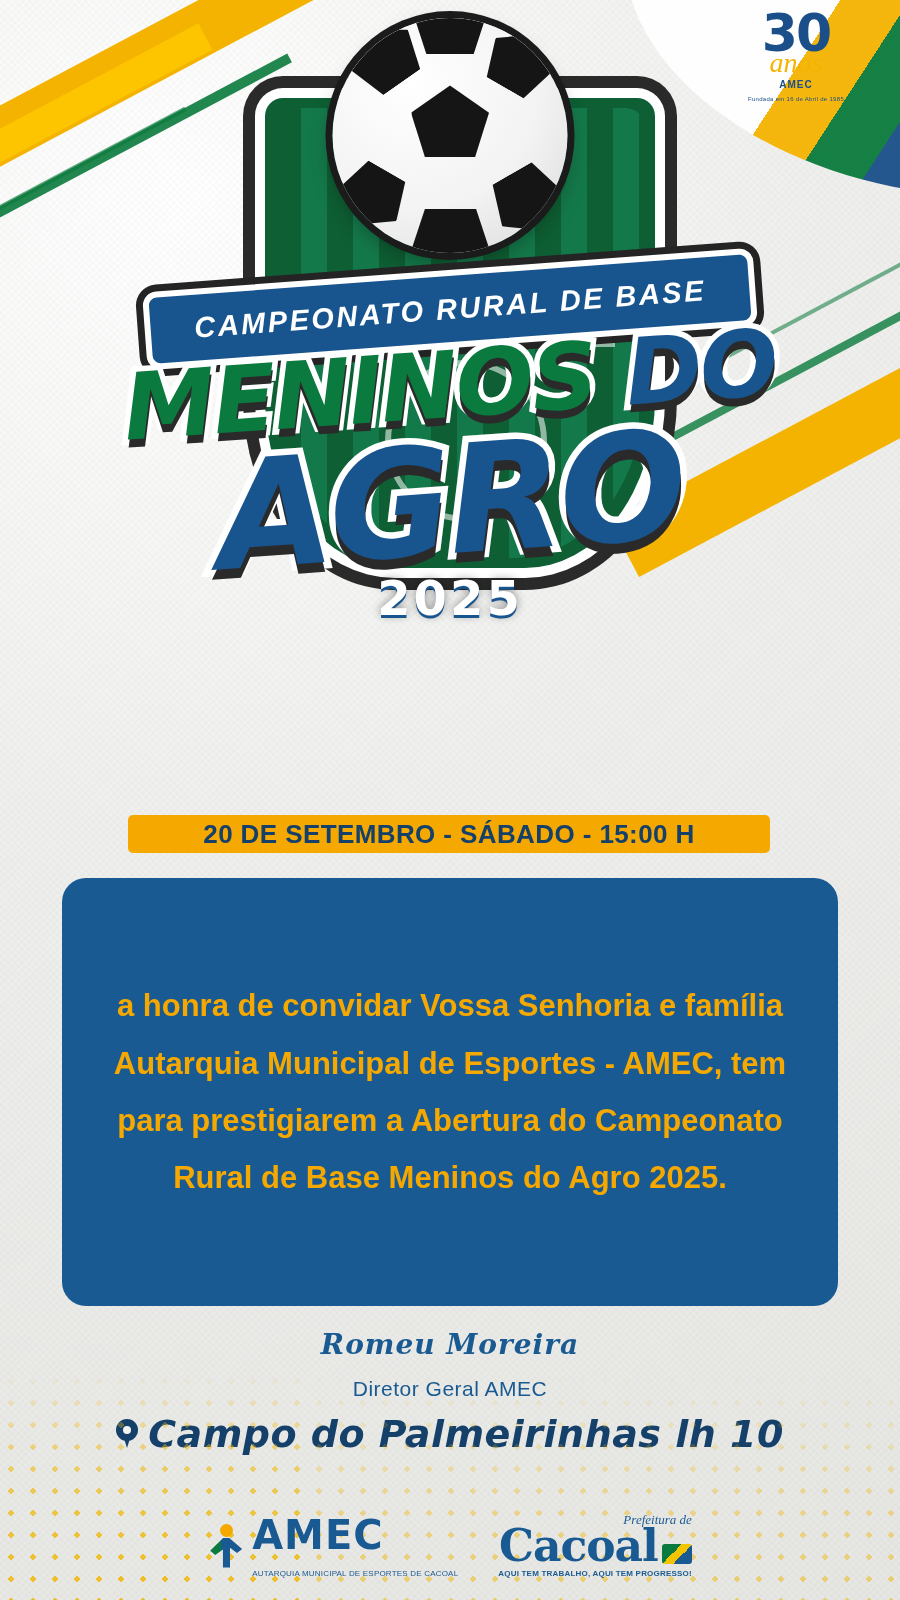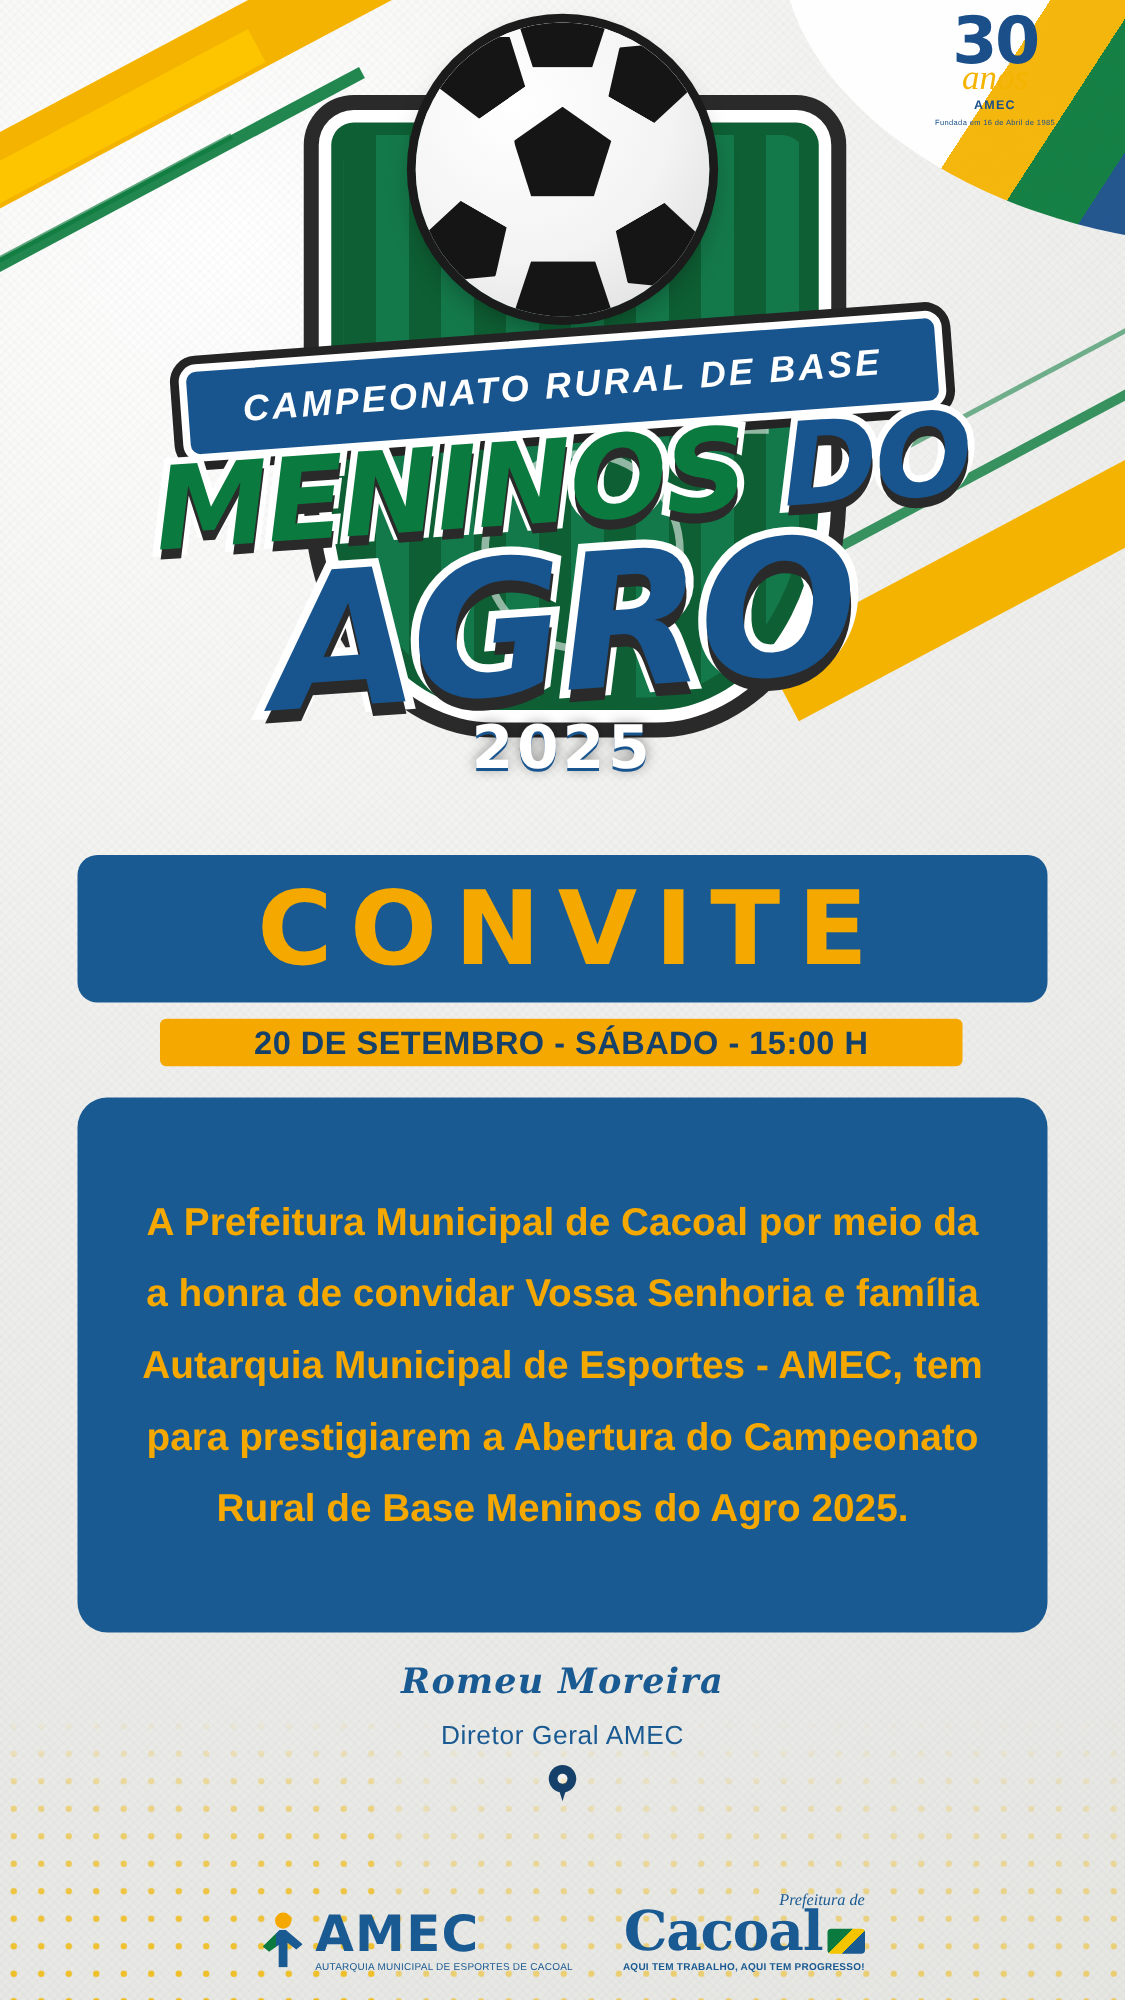--- a/index.html
+++ b/index.html
@@ -263,21 +263,21 @@
     display:flex;align-items:flex-end;justify-content:center;gap:40px;
   }
   .amec-logo{display:flex;align-items:center;gap:8px;}
   .amec-figure{position:relative;width:36px;height:46px;}
   .amec-figure .head{position:absolute;left:12px;top:0;width:13px;height:13px;border-radius:50%;background:#f5a800;}
   .amec-figure .body{position:absolute;left:2px;top:14px;width:32px;height:30px;
     background:linear-gradient(90deg,#0b7a3e 0 35%,#1a5a92 35% 100%);
     clip-path:polygon(42% 0,58% 0,100% 38%,84% 52%,62% 34%,62% 100%,40% 100%,40% 40%,16% 58%,0 44%);}
   .amec-text{line-height:1;}
   .amec-text .big{font-size:40px;font-weight:bold;color:#1a5a92;font-family:"DejaVu Sans",sans-serif;letter-spacing:1px;}
-  .amec-text .small{font-size:8px;color:#1a5a92;letter-spacing:.2px;font-family:"Liberation Sans",sans-serif;margin-top:2px;}
+  .amec-text .small{font-size:8px;color:#1a5a92;letter-spacing:.2px;font-family:"Liberation Sans",sans-serif;margin-top:15px;}
   .cacoal-logo{line-height:1;text-align:right;}
   .cacoal-logo .pref{font-size:13px;color:#1a5a92;font-family:"Liberation Serif",serif;font-style:italic;margin-bottom:-2px;}
   .cacoal-logo .city{font-size:44px;font-weight:bold;color:#1a5a92;font-family:"DejaVu Serif",serif;letter-spacing:-1px;}
   .cacoal-logo .slogan{font-size:8px;color:#1a5a92;font-weight:bold;letter-spacing:.2px;margin-top:2px;}
   .flagmark{display:inline-block;width:30px;height:20px;border-radius:3px;margin-left:4px;vertical-align:-3px;
     background:linear-gradient(135deg,#0b7a3e 0 40%,#f5c400 40% 62%,#1a5a92 62% 100%);}
 </style>
 </head>
 <body>
 
@@ -331,44 +331,41 @@
     </div>
 
     <div class="word word-meninos">
       <span>MENINOS</span>
       <span class="do">DO</span>
     </div>
     <div class="word word-agro">AGRO</div>
     <div class="word word-year">2025</div>
   </div>
 
-  <div class="convite-box">
-    <span>CONVITE</span>
-  </div>
   <div class="date-bar">
     <span>20 DE SETEMBRO - SÁBADO - 15:00 H</span>
   </div>
 
   <div class="text-box">
-    <p>A Prefeitura Municipal de Cacoal por meio da</p>
     <p>a honra de convidar Vossa Senhoria e família</p>
     <p>Autarquia Municipal de Esportes - AMEC, tem</p>
     <p>para prestigiarem a Abertura do Campeonato</p>
     <p>Rural de Base Meninos do Agro 2025.</p>
   </div>
 
   <div class="signature">
     <div class="name">Romeu Moreira</div>
     <div class="role">Diretor Geral AMEC</div>
   </div>
 
   <div class="venue">
     <span class="pin">
         <i></i>
       </span>
+    <span>Campo do Palmeirinhas lh 10</span>
   </div>
 
   <div class="dots"></div>
   <div class="dots left-strong"></div>
 
   <div class="footer">
     <div class="amec-logo">
       <div class="amec-figure">
         <div class="head"></div>
           <div class="body"></div>

